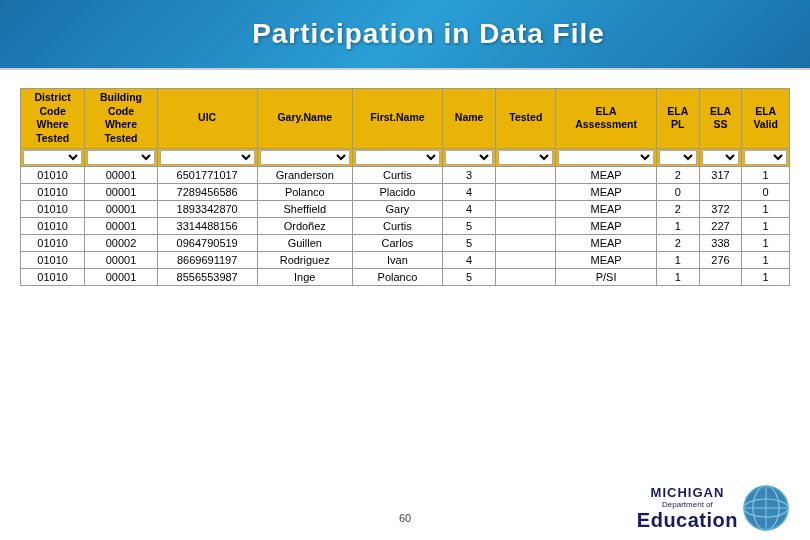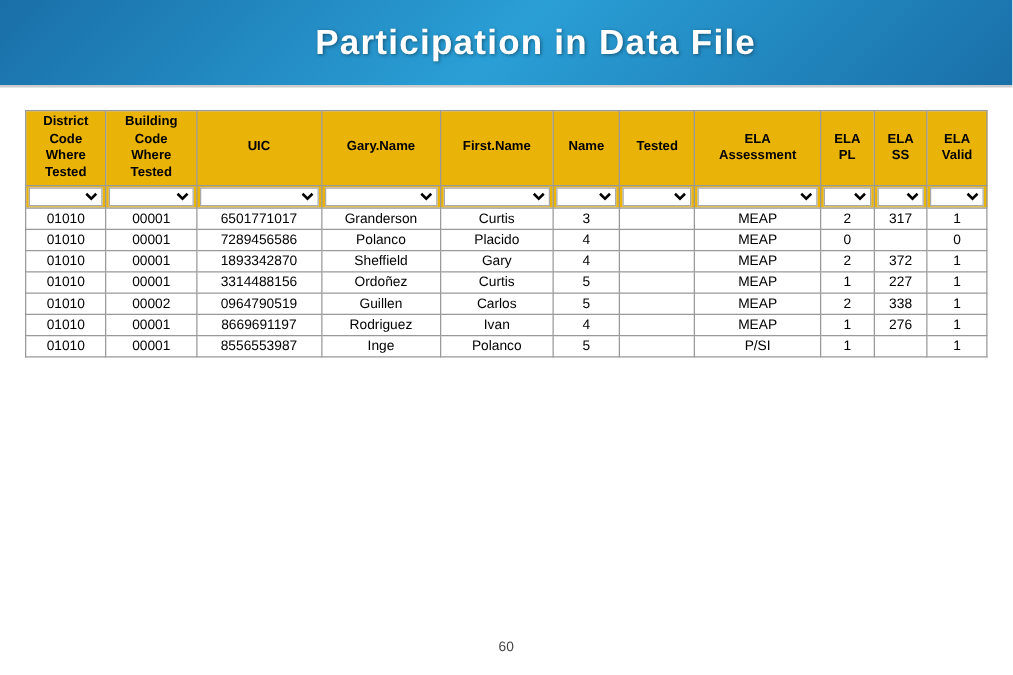--- a/index.html
+++ b/index.html
@@ -268,13 +268,31 @@
           <td></td>
           <td>1</td>
         </tr>
       </tbody>
   </table>
 </div>
 
 <div class="footer">
   <div style="flex:1"></div>
   <div class="footer-center">60</div>
+  <div class="michigan-logo">
+    <div class="michigan-logo-inner">
+      <div class="logo-text-block">
+        <span class="logo-michigan">MICHIGAN</span>
+        <span class="logo-dept">Department of</span>
+        <span class="logo-education">Education</span>
+      </div>
+
+      <svg class="globe-icon" viewBox="0 0 48 48" xmlns="http://www.w3.org/2000/svg">
+        <circle cx="24" cy="24" r="22" fill="#1a6fa8" opacity="0.85"></circle>
+        <ellipse cx="24" cy="24" rx="13" ry="22" fill="none" stroke="#7ec8e3" stroke-width="1.2"></ellipse>
+        <ellipse cx="24" cy="24" rx="22" ry="9" fill="none" stroke="#7ec8e3" stroke-width="1.2"></ellipse>
+        <line x1="2" y1="24" x2="46" y2="24" stroke="#7ec8e3" stroke-width="1"></line>
+        <line x1="24" y1="2" x2="24" y2="46" stroke="#7ec8e3" stroke-width="1"></line>
+        <circle cx="24" cy="24" r="22" fill="none" stroke="#5aafd4" stroke-width="1.5"></circle>
+      </svg>
+    </div>
+  </div>
 </div>
 
 </body></html>

